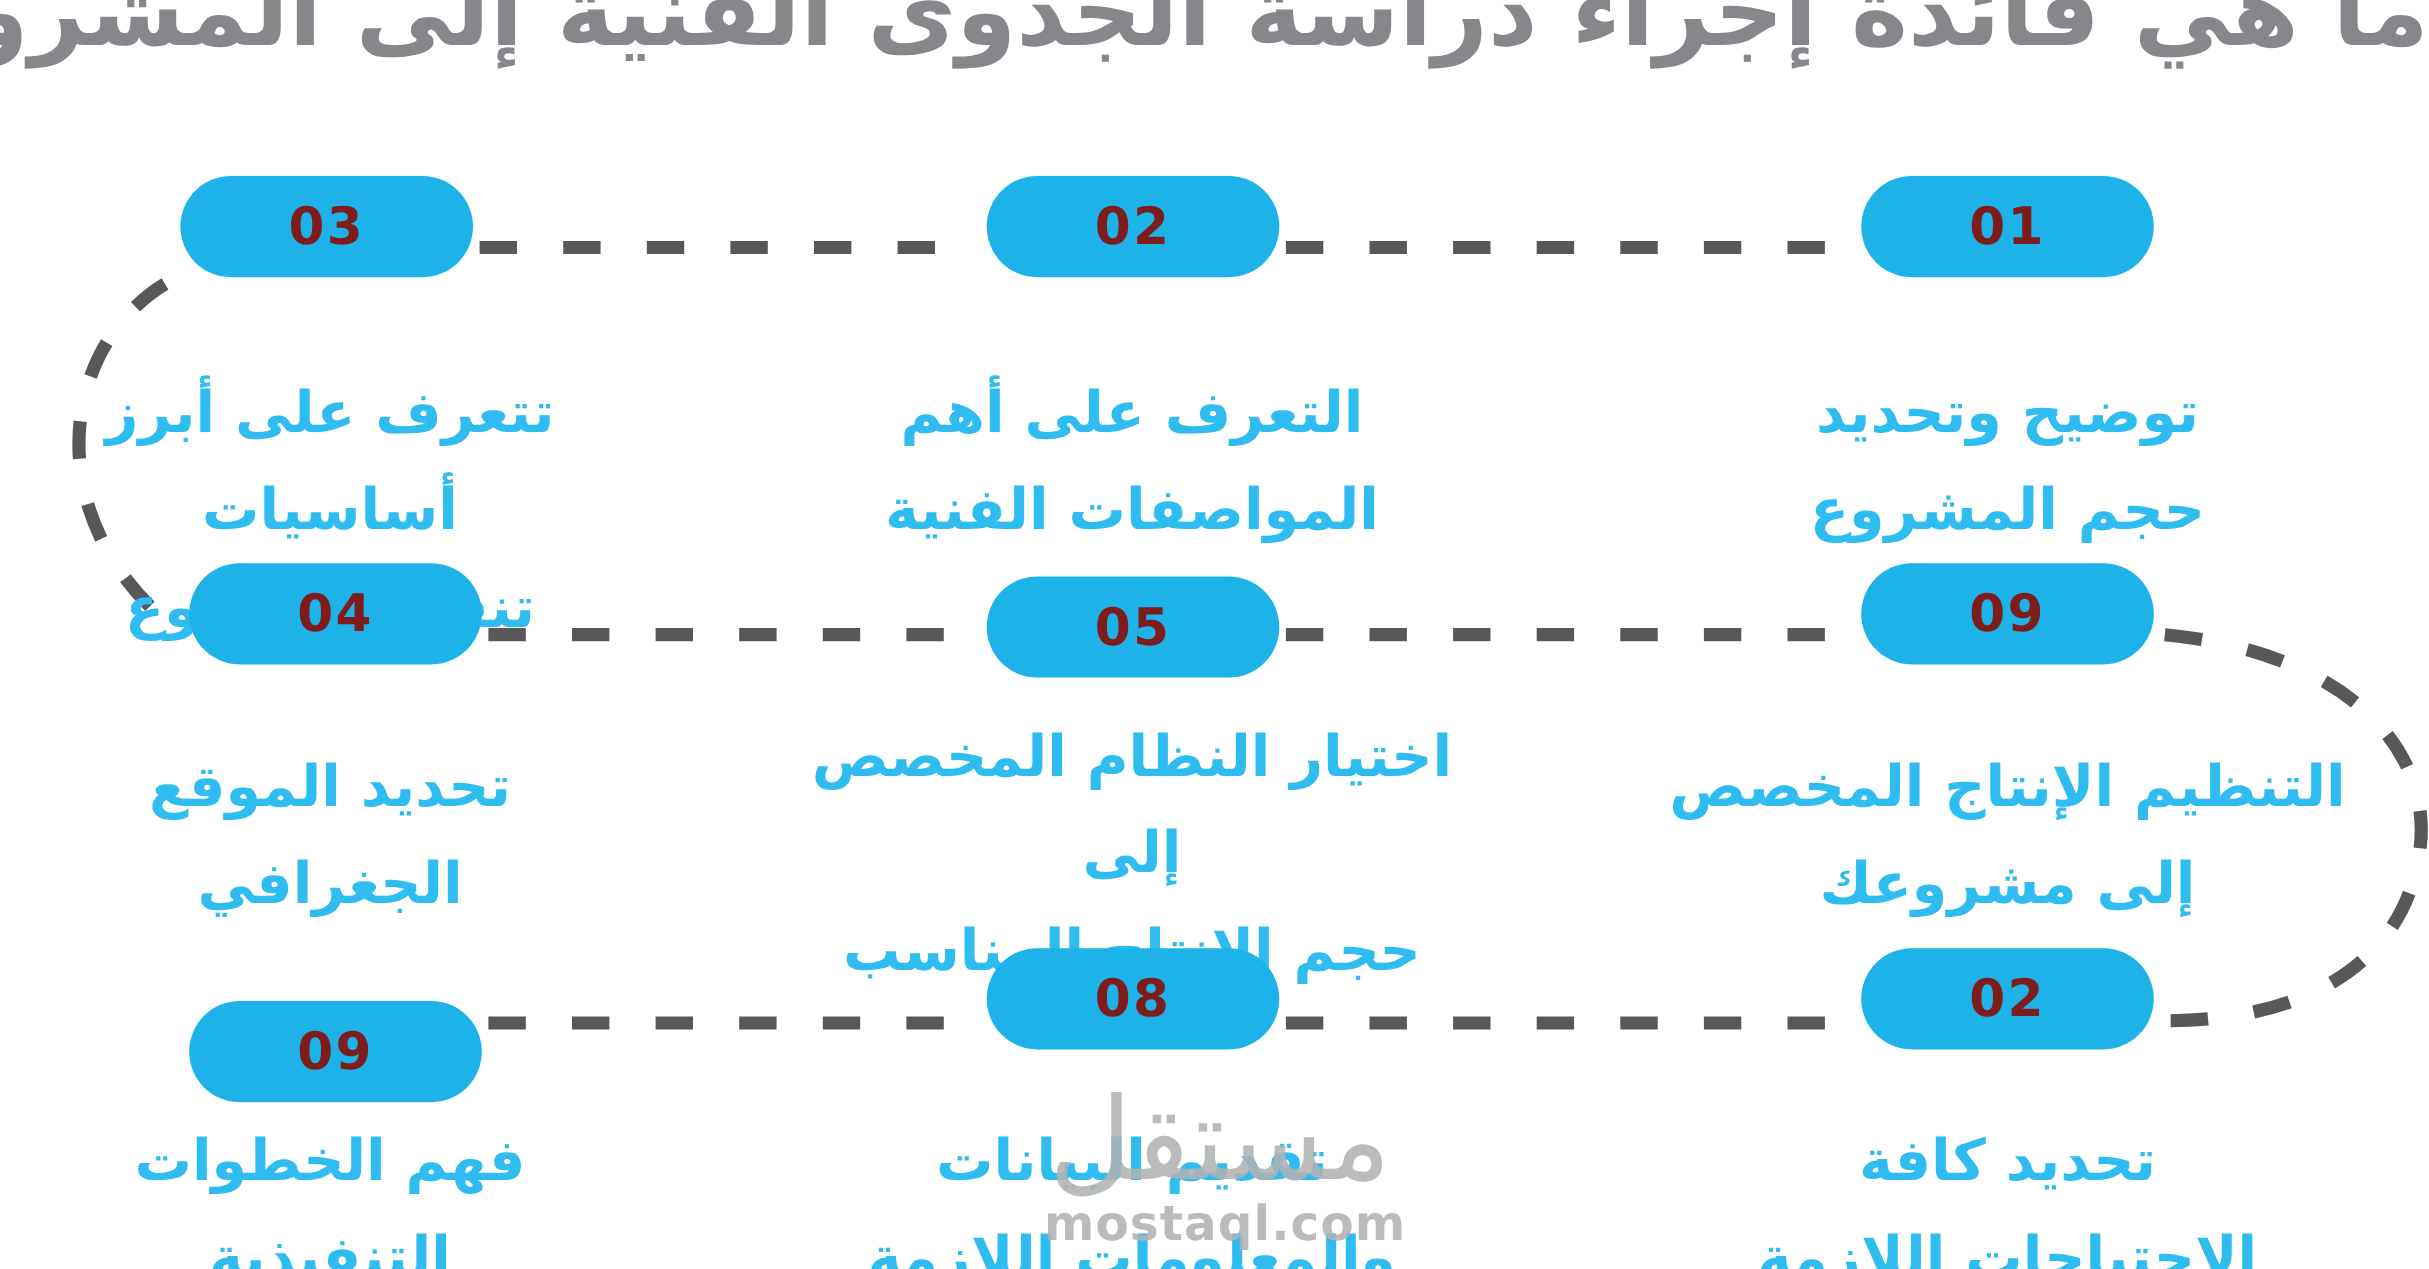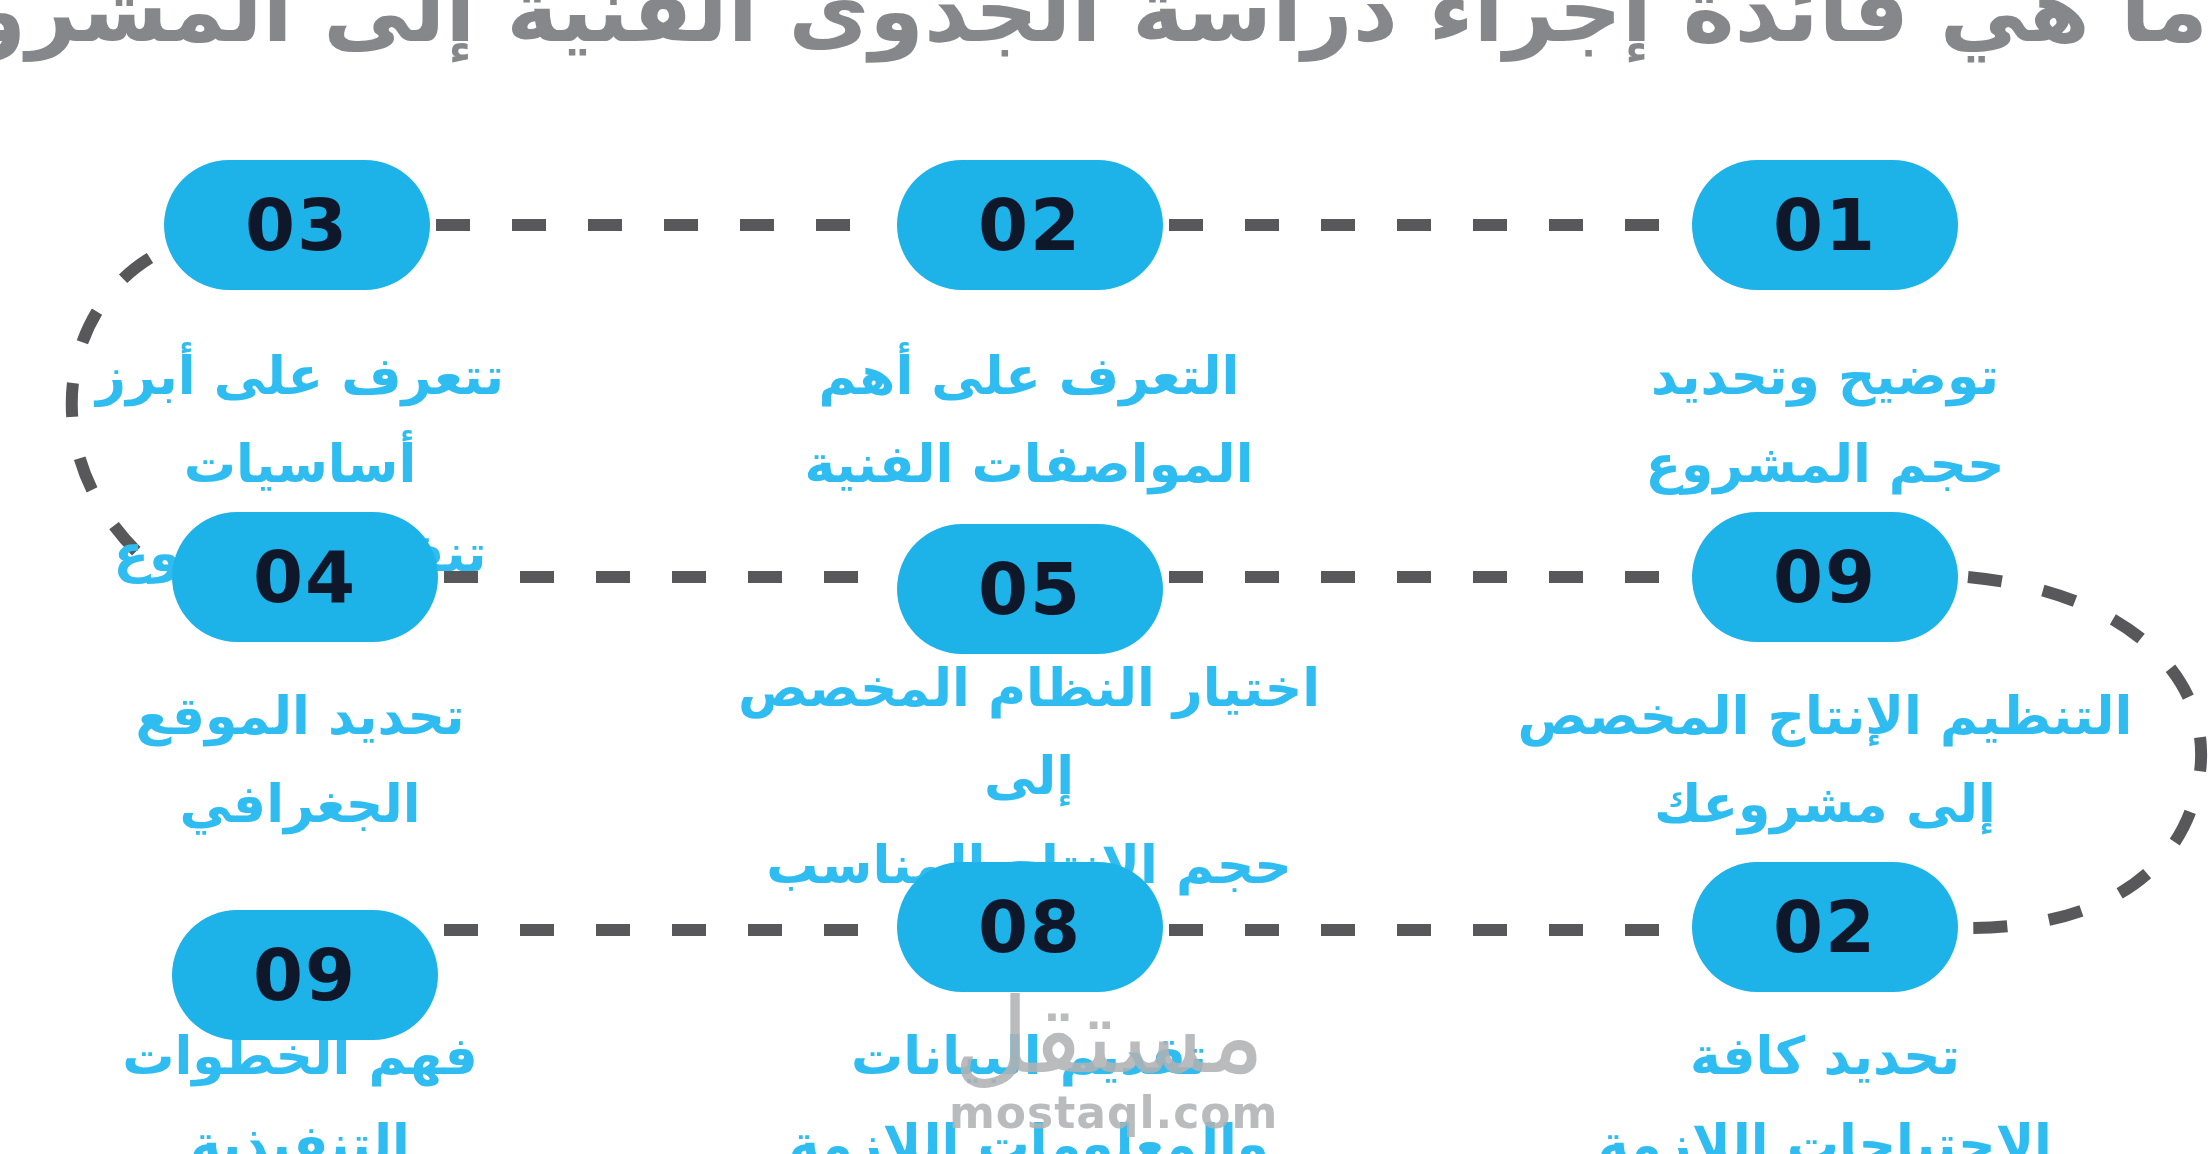--- a/index.html
+++ b/index.html
@@ -7,23 +7,23 @@
     position:relative;width:2208px;height:1154px;background:#ffffff;
     overflow:hidden;font-family:"DejaVu Sans",sans-serif;
     --pill:#1db2e8;--txt:#2fbcf0;--dash:#58585a;--title:#85878a;--wm:#b0b2b4;
   }
   .title{
     position:absolute;top:-40px;left:0;width:100%;text-align:center;white-space:nowrap;
     direction:rtl;font-size:88px;font-weight:bold;color:var(--title);z-index:4;line-height:1.15;
   }
   .connectors{position:absolute;left:0;top:0;z-index:1;}
   .pill{
-    position:absolute;width:266px;height:130px;border-radius:65px;background:var(--pill);
-    color:#0f172a;display:flex;align-items:center;justify-content:center;
-    font-size:72px;font-weight:bold;z-index:3;letter-spacing:2px;
+    position:absolute;width:266px;height:92px;border-radius:65px;background:var(--pill);
+    color:#7f1d1d;display:flex;align-items:center;justify-content:center;
+    font-size:47px;font-weight:bold;z-index:3;letter-spacing:2px;
   }
   .label{
     position:absolute;width:640px;direction:rtl;text-align:center;color:var(--txt);
     font-weight:bold;font-size:52px;line-height:1.7;z-index:2;
   }
   .label span{display:block;}
   #p1{left:1692px;top:160px}#p2{left:897px;top:160px}#p3{left:164px;top:160px}
   #p4{left:172px;top:512px}#p5{left:897px;top:524px}#p6{left:1692px;top:512px}
   #p7{left:1692px;top:862px}#p8{left:897px;top:862px}#p9{left:172px;top:910px}
   #t1{left:1505px;top:332px}#t2{left:709px;top:332px}#t3{left:-20px;top:332px}

